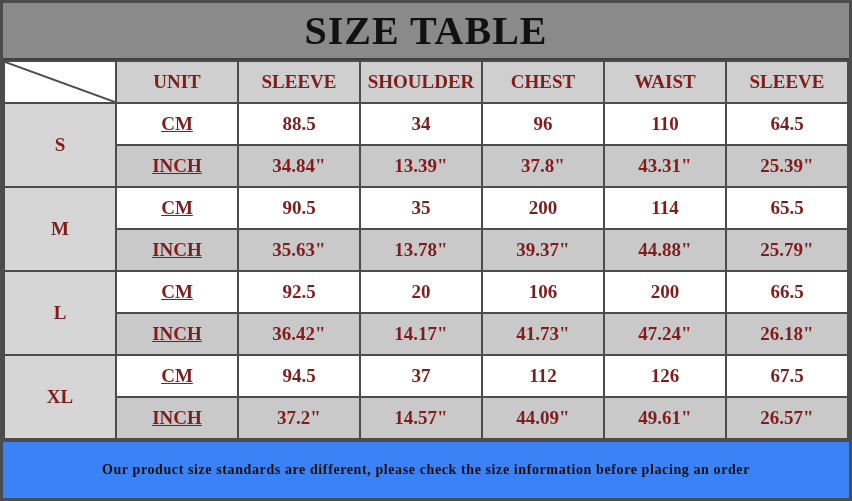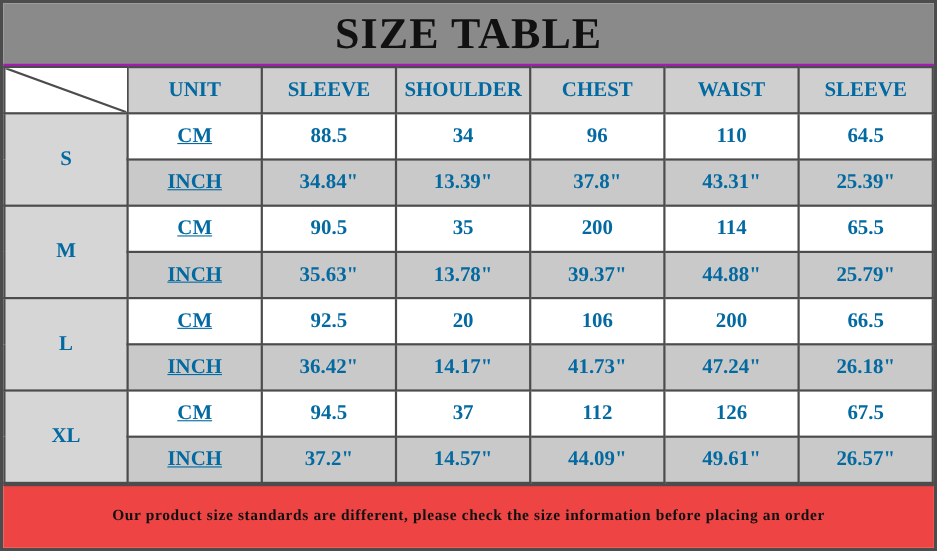--- a/index.html
+++ b/index.html
@@ -20,42 +20,42 @@
     box-sizing: border-box;
     border: 3px solid #4c4c4c;
     background: #ffffff;
   }
   .title-bar {
     height: 57px;
     background: #8a8a8a;
     display: flex;
     align-items: center;
     justify-content: center;
-    border-bottom: 2px solid #a21caf;
+    border-bottom: 2px solid #404040;
     box-sizing: border-box;
   }
   .title-text {
     font-size: 40px;
     font-weight: 700;
     color: #111111;
     letter-spacing: 1px;
     font-family: "Liberation Serif", serif;
   }
   table.size-table {
     width: 100%;
     border-collapse: collapse;
     table-layout: fixed;
   }
   table.size-table td,
   table.size-table th {
     border: 2px solid #4c4c4c;
     text-align: center;
     vertical-align: middle;
     font-size: 19px;
-    color: #0369a1;
+    color: #7f1d1d;
     font-weight: 700;
     height: 40px;
     padding: 0;
     font-family: "Liberation Serif", serif;
   }
   .corner-cell {
     width: 110px;
     height: 40px;
     padding: 0;
     position: relative;
@@ -86,21 +86,21 @@
   tr.inch-row .unit-cell,
   tr.inch-row .val-cell {
     background: #c9c9c9;
   }
   .note-bar {
     border-top: 2px solid #4c4c4c;
     height: 58px;
     display: flex;
     align-items: center;
     justify-content: center;
-    background: #ef4444;
+    background: #3b82f6;
     box-sizing: border-box;
   }
   .note-text {
     font-size: 14px;
     font-weight: 700;
     color: #111111;
     letter-spacing: 0.6px;
     font-family: "Liberation Serif", serif;
     text-align: center;
     padding: 0 10px;

